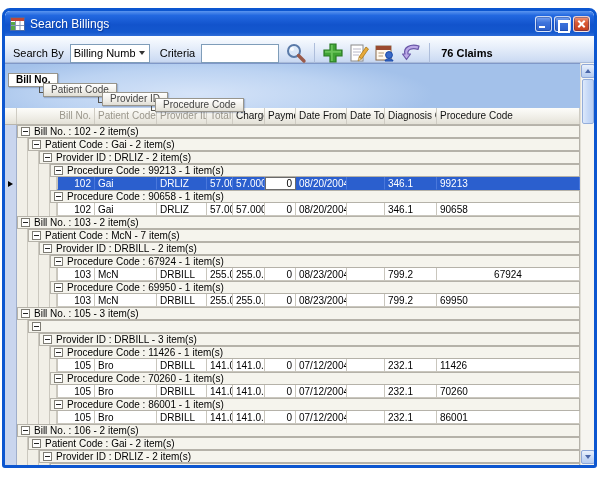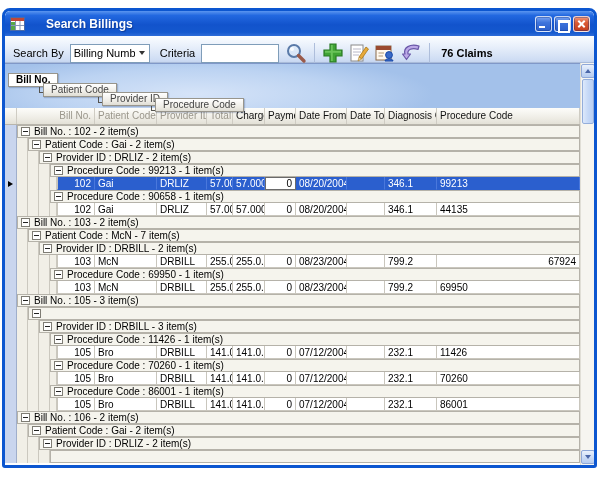--- a/index.html
+++ b/index.html
@@ -6,22 +6,22 @@
   html,body { background:#fff; }
   .page { position:relative; width:600px; height:479px; background:#ffffff; overflow:hidden;
           font-family:"Liberation Sans", sans-serif; }
 
   
   .window { position:absolute; left:2px; top:8px; width:595px; height:460px;
             border:3px solid #0C56D0; border-radius:8px 8px 3px 3px; background:#fff; overflow:hidden; }
   .titlebar { height:25px; background:linear-gradient(180deg,#5A95F0 0%,#2268E0 18%,#1253CC 55%,#1458CE 85%,#2E6CD8 100%);
               display:flex; align-items:center; padding:0 4px 0 5px; border-radius:5px 5px 0 0; }
   .app-icon { width:15px; height:14px; margin-right:5px; flex:none; }
-  .title-text { color:#fff; font-weight:bold; font-size:12px; text-shadow:1px 1px 1px #0B3A9A; flex:1;
-                white-space:nowrap;margin-left:16px; }
+  .title-text { color:#fff; font-weight:normal; font-size:12px; text-shadow:1px 1px 1px #0B3A9A; flex:1;
+                white-space:nowrap; }
   .tbtn { width:17px; height:16px; border-radius:3px; margin-left:2px; flex:none; position:relative;
           border:1px solid rgba(255,255,255,.75); box-shadow:inset 0 0 0 1px rgba(10,40,120,.35); cursor:default; }
   .tbtn.min, .tbtn.max { background:linear-gradient(180deg,#7AA4F2 0%,#3E74DC 40%,#2B5FCB 100%); }
   .tbtn.close { background:linear-gradient(180deg,#F09A7E 0%,#DC5B35 40%,#C43C1C 100%); }
   .tbtn.min::after { content:""; position:absolute; left:3px; bottom:3px; width:6px; height:2px; background:#fff; }
   .tbtn.max::after { content:""; position:absolute; left:3px; top:3px; width:8px; height:8px;
                      border:2px solid #fff; border-top-width:3px; }
   .tbtn.close::before, .tbtn.close::after { content:""; position:absolute; left:3px; top:6px; width:9px; height:2px;
                      background:#fff; transform:rotate(45deg); }
   .tbtn.close::after { transform:rotate(-45deg); }
@@ -264,21 +264,21 @@
               <div class="indent" style="width: 7px;"></div>
               <div class="dcell firstc" style="width: 38px; text-align: right;">102</div>
               <div class="dcell" style="width: 62px; text-align: left;">Gai</div>
               <div class="dcell" style="width: 50px; text-align: left;">DRLIZ</div>
               <div class="dcell" style="width: 26px; text-align: left;">57.00...</div>
               <div class="dcell" style="width: 32px; text-align: left;">57.0000</div>
               <div class="dcell" style="width: 31px; text-align: right;">0</div>
               <div class="dcell" style="width: 51px; text-align: left;">08/20/2004</div>
               <div class="dcell" style="width: 38px; text-align: left;"></div>
               <div class="dcell" style="width: 52px; text-align: left;">346.1</div>
-              <div class="dcell fill" style="text-align: left;">44135</div>
+              <div class="dcell fill" style="text-align: left;">90658</div>
             </div>
             <div class="trow">
               <div class="ind"></div>
               <div class="gbox">
                 <div class="exp"></div>
                 <span class="glabel">Bill No. : 103 - 2 item(s)</span>
               </div>
             </div>
             <div class="trow">
               <div class="ind"></div>
@@ -288,38 +288,48 @@
                 <span class="glabel">Patient Code : McN - 7 item(s)</span>
               </div>
             </div>
             <div class="trow">
               <div class="ind"></div>
               <div class="indent" style="width: 11px;"></div>
               <div class="indent" style="width: 11px;"></div>
               <div class="gbox">
                 <div class="exp"></div>
                 <span class="glabel">Provider ID : DRBILL - 2 item(s)</span>
+              </div>
+            </div>
+            <div class="trow">
+              <div class="ind"></div>
+              <div class="indent" style="width: 11px;"></div>
+              <div class="indent" style="width: 11px;"></div>
+              <div class="indent" style="width: 11px;"></div>
+              <div class="gbox">
+                <div class="exp"></div>
+                <span class="glabel">Procedure Code : 67924 - 1 item(s)</span>
               </div>
             </div>
             <div class="trow">
               <div class="ind"></div>
               <div class="indent" style="width: 11px;"></div>
               <div class="indent" style="width: 11px;"></div>
               <div class="indent" style="width: 11px;"></div>
               <div class="indent" style="width: 7px;"></div>
               <div class="dcell firstc" style="width: 38px; text-align: right;">103</div>
               <div class="dcell" style="width: 62px; text-align: left;">McN</div>
               <div class="dcell" style="width: 50px; text-align: left;">DRBILL</div>
               <div class="dcell" style="width: 26px; text-align: left;">255.0...</div>
               <div class="dcell" style="width: 32px; text-align: left;">255.0...</div>
               <div class="dcell" style="width: 31px; text-align: right;">0</div>
               <div class="dcell" style="width: 51px; text-align: left;">08/23/2004</div>
               <div class="dcell" style="width: 38px; text-align: left;"></div>
               <div class="dcell" style="width: 52px; text-align: left;">799.2</div>
-              <div class="dcell fill" style="text-align: right;">67924</div>
+              <div class="dcell fill" style="text-align: center;">67924</div>
             </div>
             <div class="trow">
               <div class="ind"></div>
               <div class="indent" style="width: 11px;"></div>
               <div class="indent" style="width: 11px;"></div>
               <div class="indent" style="width: 11px;"></div>
               <div class="gbox">
                 <div class="exp"></div>
                 <span class="glabel">Procedure Code : 69950 - 1 item(s)</span>
               </div>

